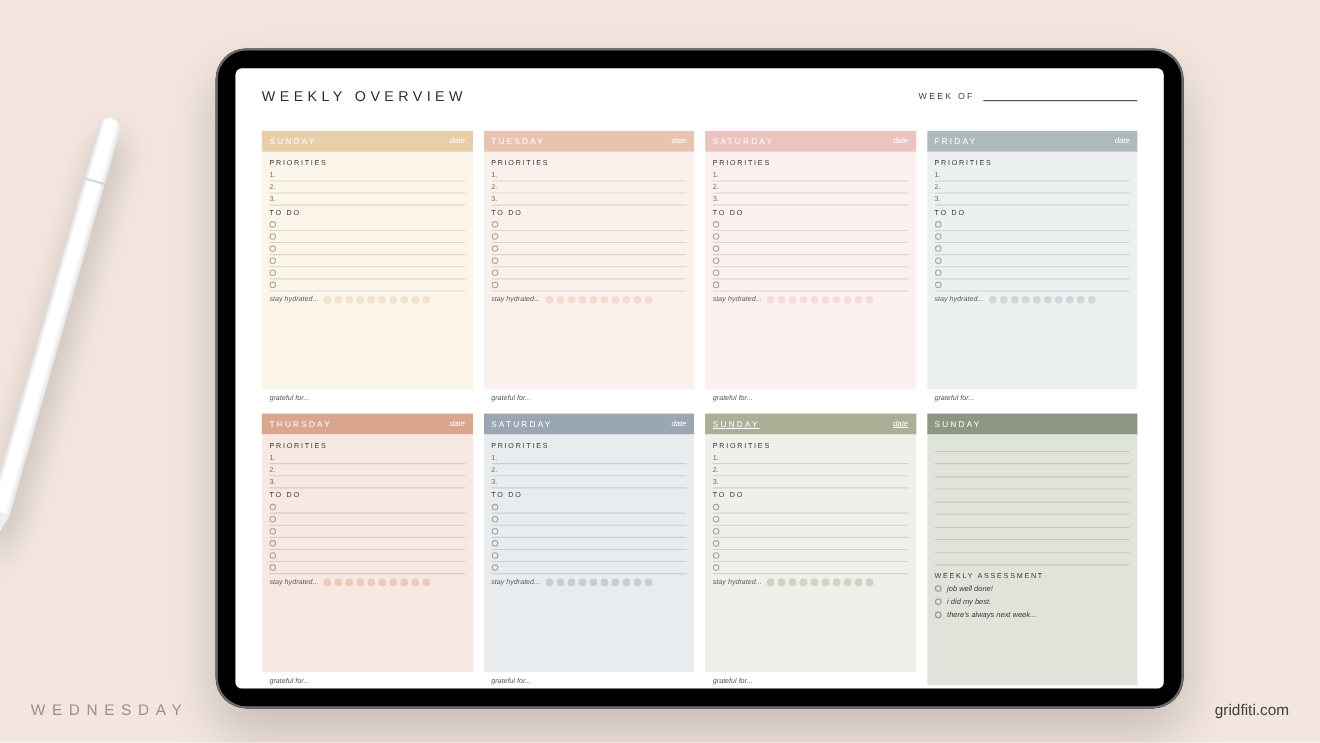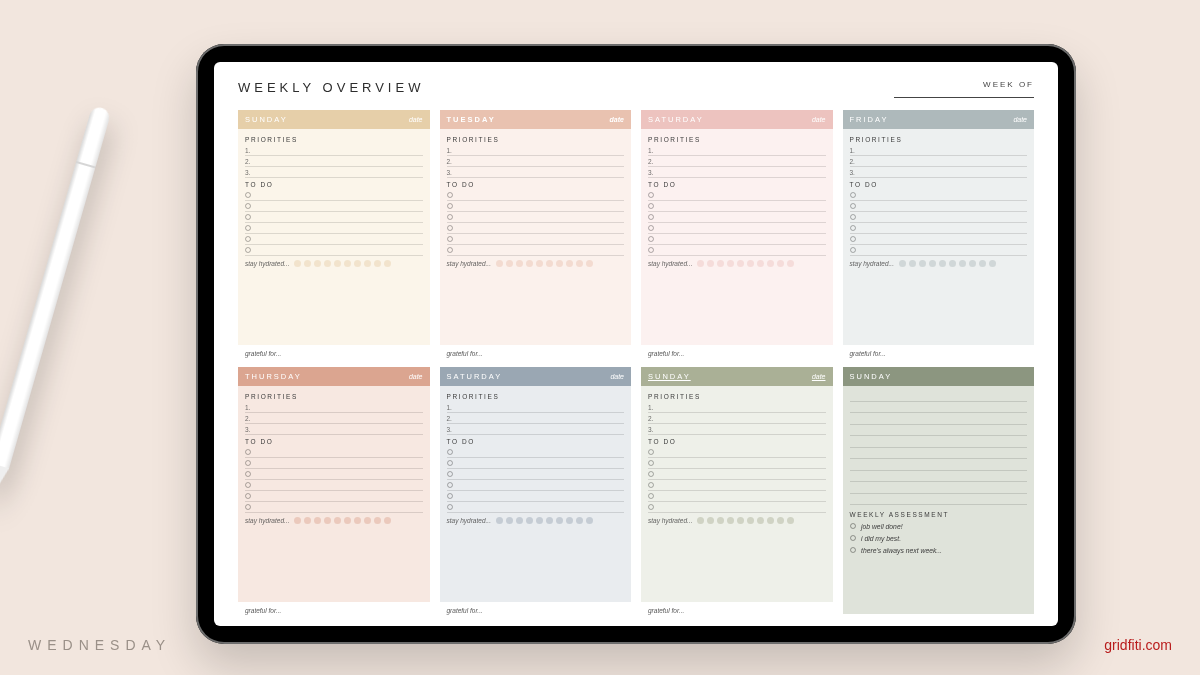--- a/index.html
+++ b/index.html
@@ -10,48 +10,48 @@
     font-family: -apple-system, "Helvetica Neue", Arial, sans-serif;
     position: relative;
     overflow: hidden;
   }
   .watermark-left {
     position: absolute; left: 28px; bottom: 22px;
     font-size: 14px; letter-spacing: 6px; color: #9a9088;
   }
   .watermark-right {
     position: absolute; right: 28px; bottom: 22px;
-    font-size: 14px; color: #b91c1c;
+    font-size: 14px; color: #404040;
   }
   
   .ipad {
     position: absolute;
     left: 196px; top: 44px;
     width: 880px; height: 600px;
     background: #000;
     border-radius: 28px;
     box-shadow: 0 22px 46px rgba(0,0,0,0.18), inset 0 0 0 2px #6c6c6c;
     padding: 18px;
   }
   .screen {
     width: 100%; height: 100%;
     background: #fff;
     border-radius: 6px;
     padding: 18px 24px 12px 24px;
     overflow: hidden;
   }
   .header-row {
-    display: flex; justify-content: space-between; align-items: flex-start;
-    margin-bottom: 12px;
+    display: flex; justify-content: space-between; align-items: center;
+    margin-bottom: 24px;
   }
   .title {
     font-size: 13px; font-weight: 500; letter-spacing: 4px; color: #2d2d2d;
   }
   .weekof {
-    display: flex; align-items: flex-end; gap: 8px; flex-direction: column;
+    display: flex; align-items: flex-end; gap: 8px;
   }
   .weekof-label {
     font-size: 8px; letter-spacing: 2px; color: #444;
   }
   .weekof-line {
     width: 140px; border-bottom: 1px solid #444;
   }
   .grid {
     display: grid;
     grid-template-columns: repeat(4, 1fr);
@@ -213,21 +213,21 @@
               <span class="dot" style="background:#e6cfa9"></span>
               <span class="dot" style="background:#e6cfa9"></span>
               <span class="dot" style="background:#e6cfa9"></span>
               <span class="dot" style="background:#e6cfa9"></span>
               <span class="dot" style="background:#e6cfa9"></span>
             </div>
           </div>
           <div class="grateful">grateful for...</div>
         </div>
         <div class="card">
-          <div class="card-head" style="background: rgb(233, 194, 176); font-weight: bold;">
+          <div class="card-head" style="background: rgb(233, 194, 176);">
             <span>TUESDAY</span>
             <span class="date">date</span>
           </div>
           <div class="card-body" style="background: rgb(251, 241, 236);">
             <div class="sec-label">PRIORITIES</div>
             <div class="line">
               <span class="num">1.</span>
             </div>
             <div class="line">
               <span class="num">2.</span>

